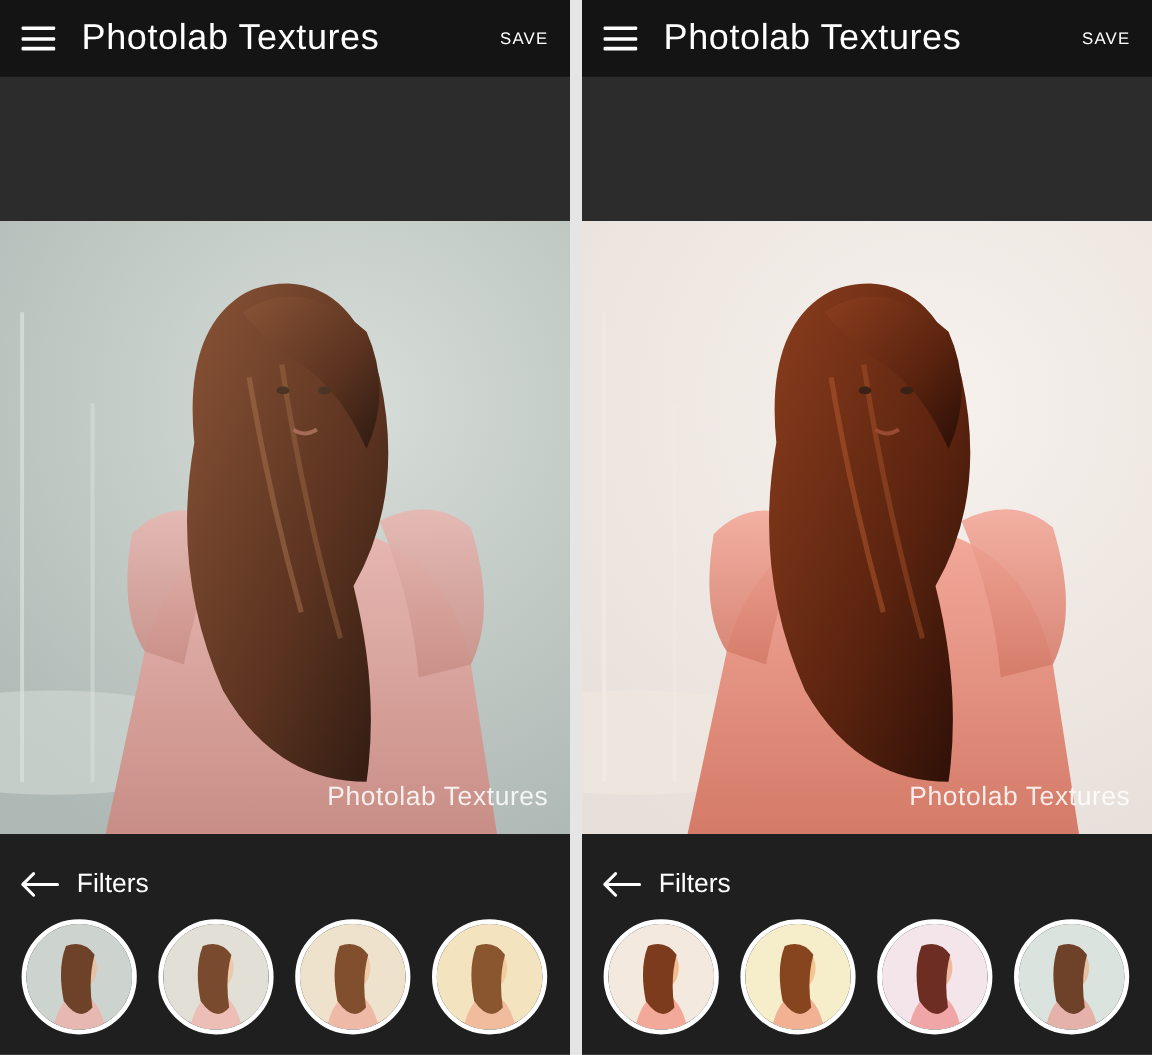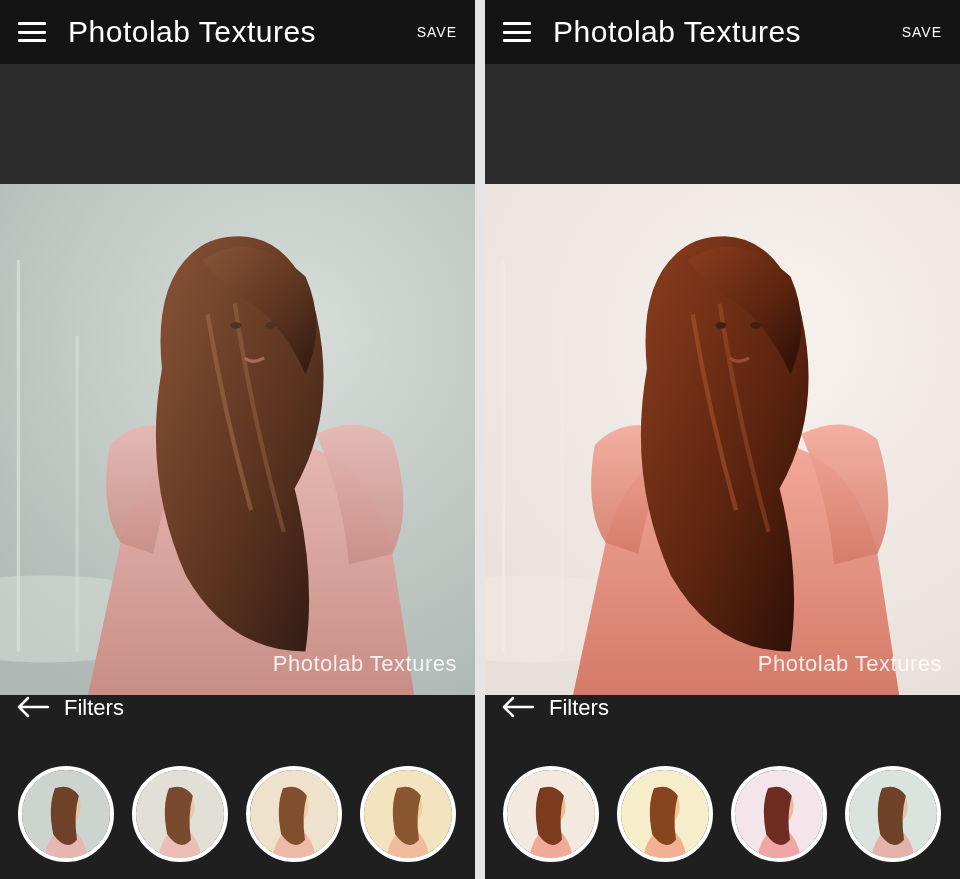--- a/index.html
+++ b/index.html
@@ -13,21 +13,21 @@
   .hamburger span { display:block; height:3px; background:#fff; border-radius:1px;}
   .title { flex:1; font-size:30px; font-weight:400; letter-spacing:.5px; white-space:nowrap;}
   .save { font-size:14px; letter-spacing:1px; font-weight:500; cursor:pointer;}
   
   .spacer-dark { background:#2C2C2C; flex:0 0 120px;}
   
   .photo { flex:1 1 auto; position:relative; overflow:hidden;}
   .photo svg{ width:100%; height:100%; display:block;}
   .watermark{ position:absolute; right:18px; bottom:18px; font-size:22px; color:rgba(255,255,255,.85); letter-spacing:.5px; pointer-events:none;}
   
-  .filterbar { height:54px; background:#1f1f1f; display:flex; align-items:flex-start; padding:0 16px; color:#fff;}
+  .filterbar { height:54px; background:#1f1f1f; display:flex; align-items:flex-end; padding:0 16px; color:#fff;}
   .backarrow{ width:34px; height:24px; display:flex; align-items:center; cursor:pointer; margin-right:14px;}
   .filters-label{ font-size:22px; font-weight:400;}
   
   .thumbs { height:130px; background:#1f1f1f; display:flex; align-items:center; gap:18px; padding:0 18px;}
   .thumb{ width:96px; height:96px; border-radius:50%; border:4px solid #fff; overflow:hidden; flex:0 0 96px; cursor:pointer; background:#555;}
   .thumb svg{width:100%;height:100%;display:block;}
 </style>
 </head>
 <body>
 

